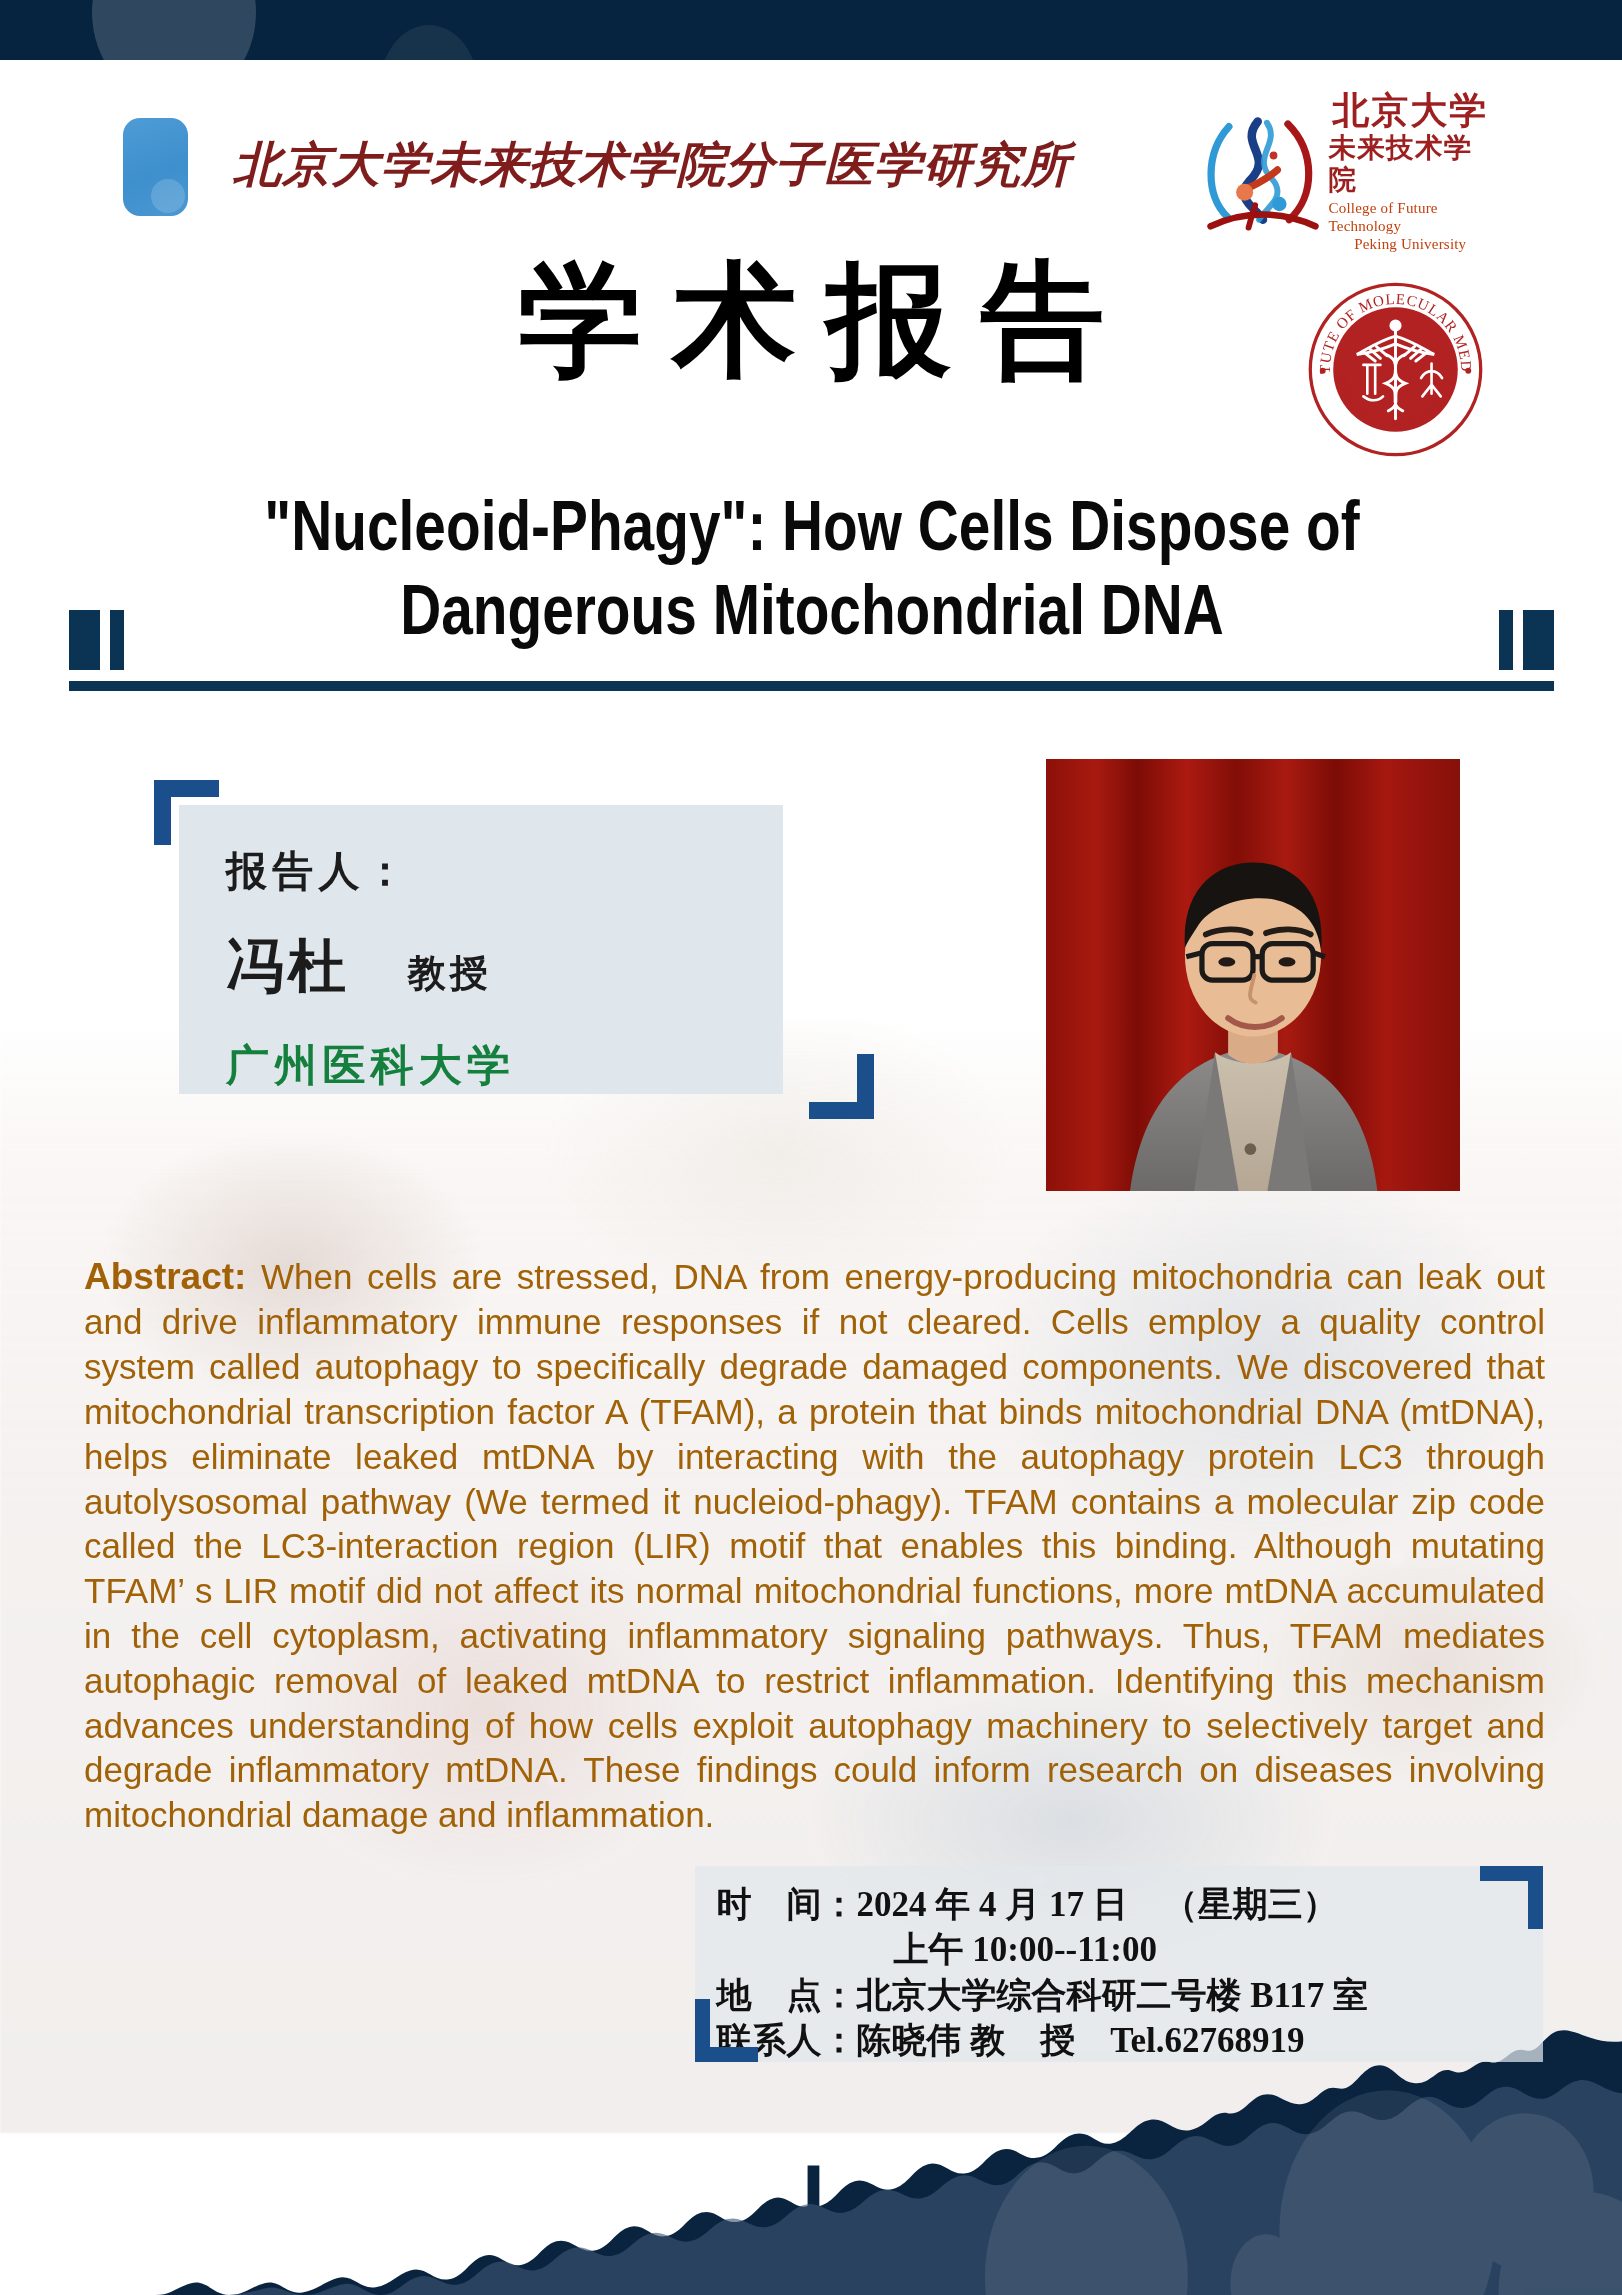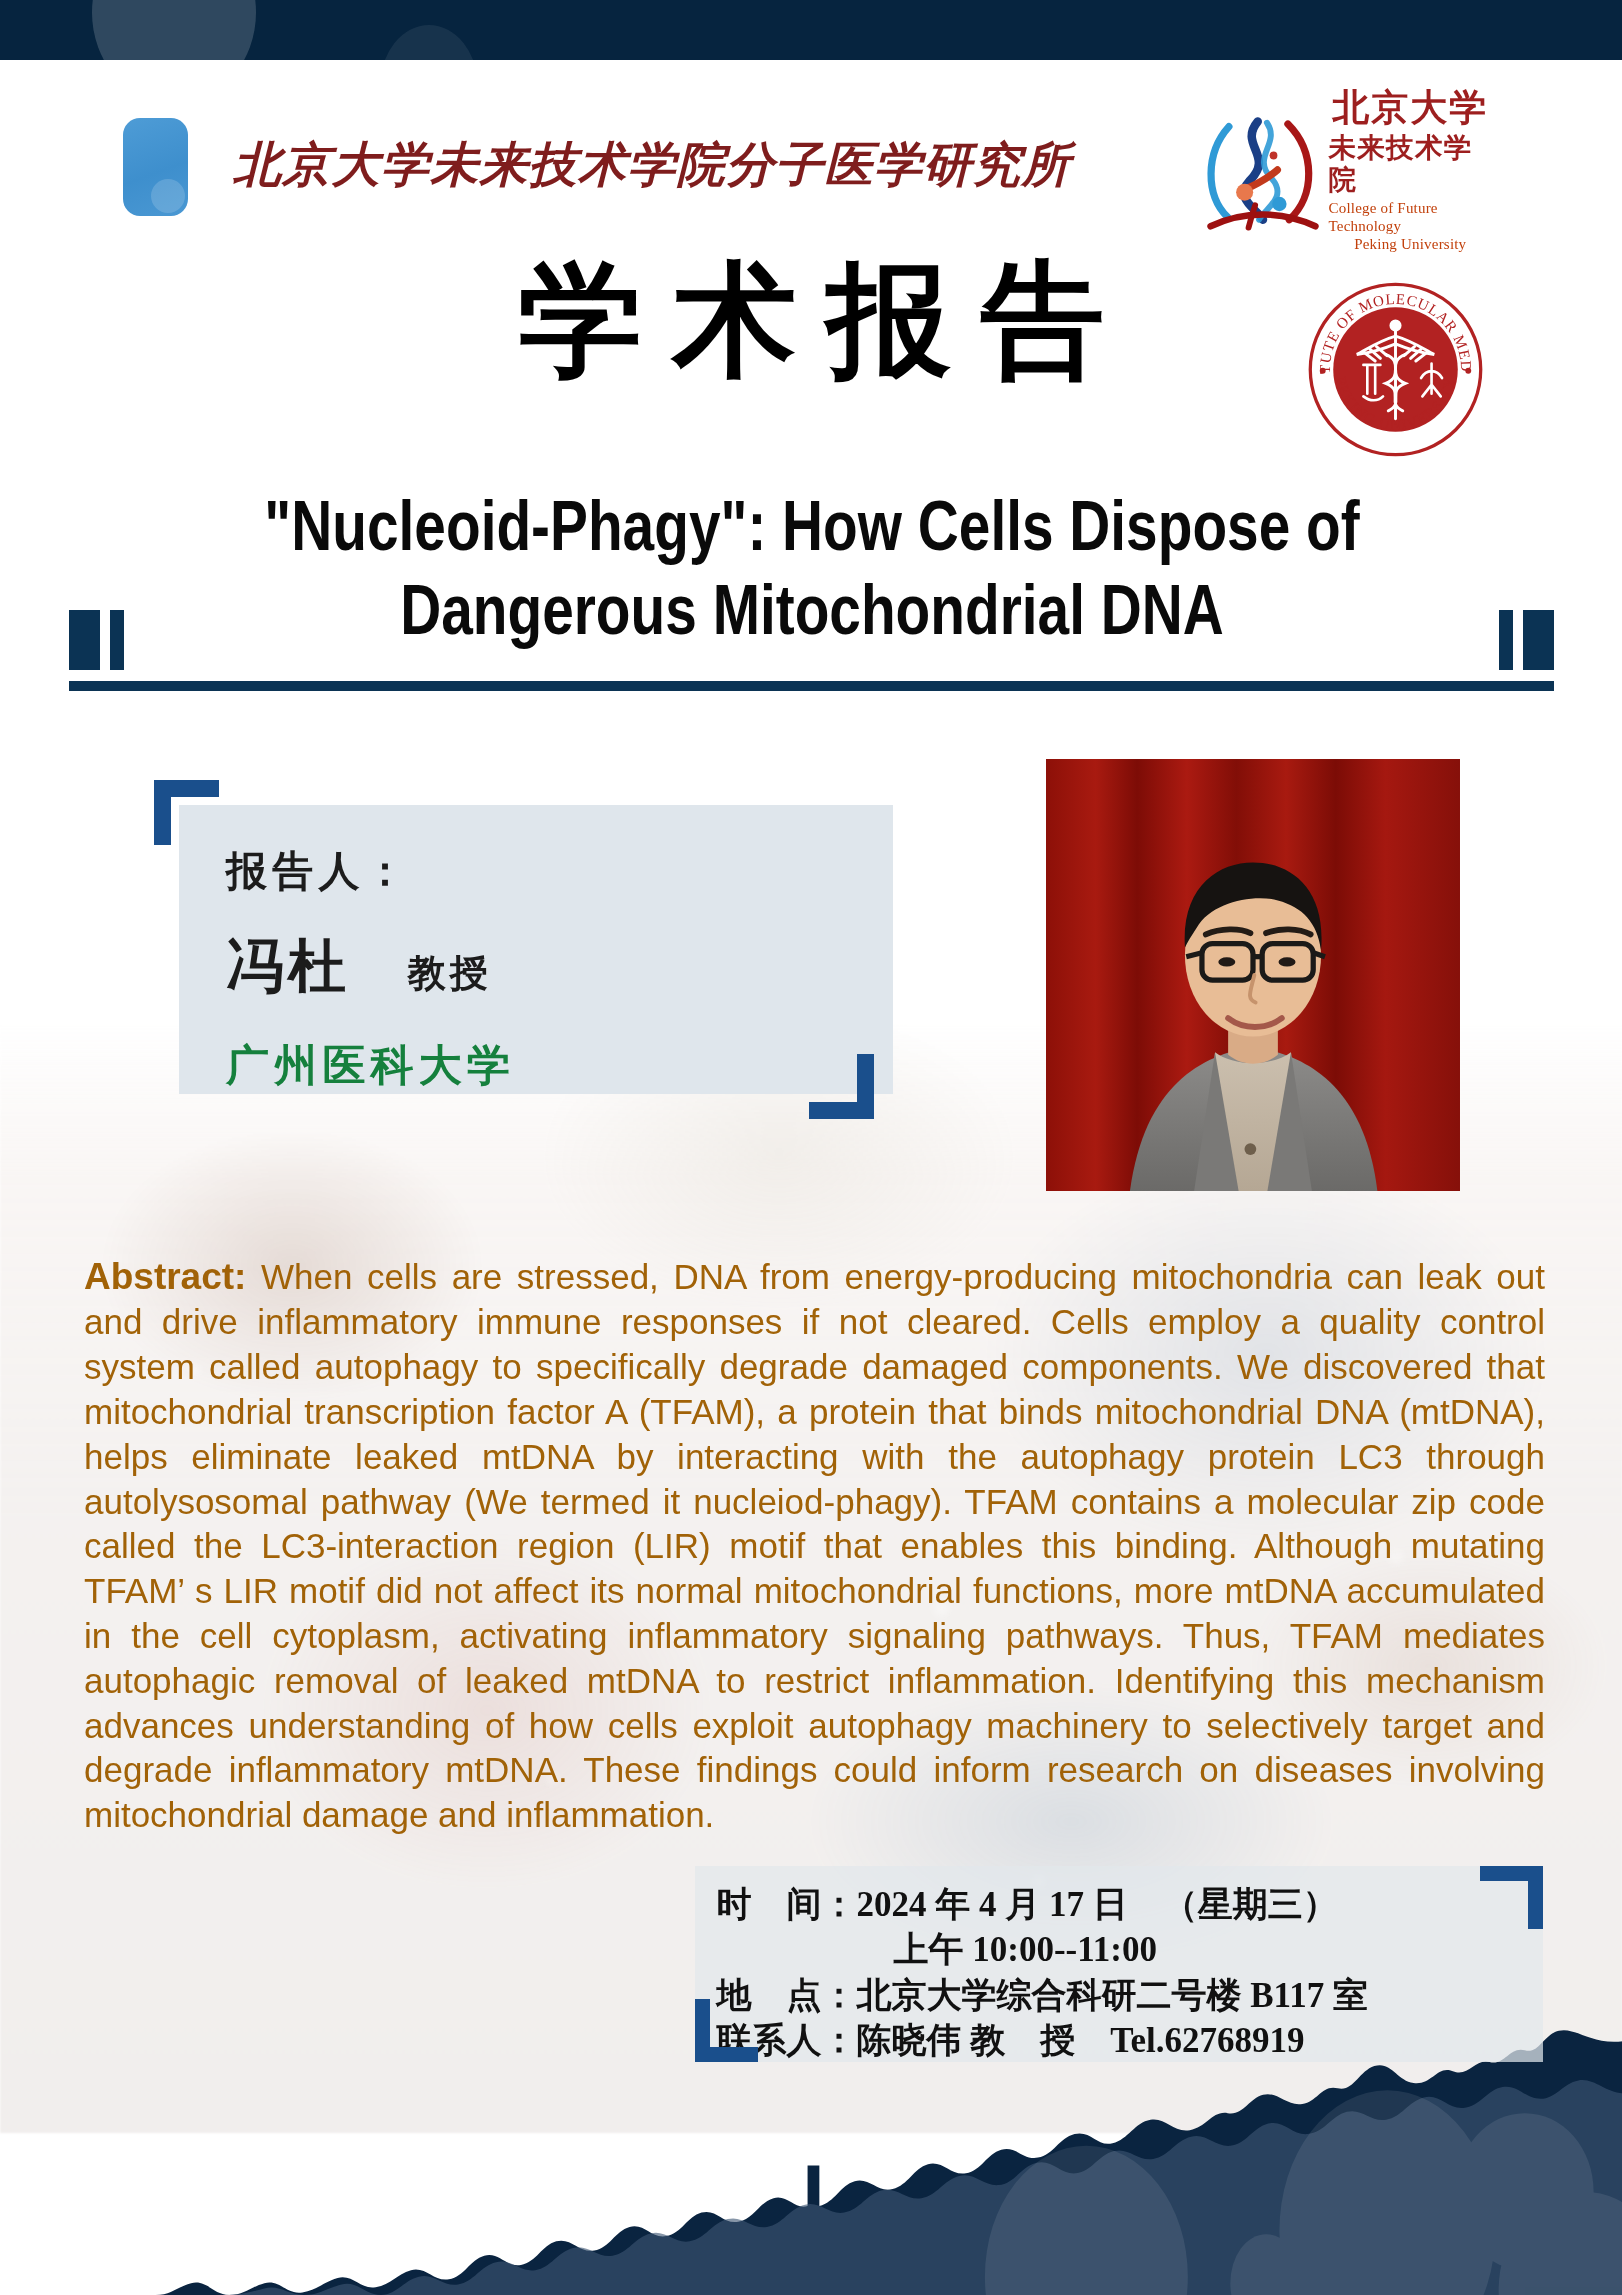--- a/index.html
+++ b/index.html
@@ -116,21 +116,21 @@
     z-index: 10;
     display: flex;
     align-items: center;
   }
   .cft-logo .mark { width: 118px; height: 131px; flex: 0 0 118px; }
   .cft-logo .wordmark {
     margin-left: 6.5px;
     display: flex; flex-direction: column; align-items: center;
   }
   .cft-logo .cn-top {
-    font-family: Liberation Mono, monospace;
+    font-family: Liberation Serif, serif;
     font-size: 37px; font-weight: 700; color: #9d1f1f;
     letter-spacing: 2px; line-height: 1.02; text-align: right;
   }
   .cft-logo .cn-bot {
     font-family: "Liberation Serif", "DejaVu Serif", serif;
     font-size: 27.5px; font-weight: 700; color: #9d1f1f;
     letter-spacing: 1.3px; line-height: 1.15; margin-top: 2px;
   }
   .cft-logo .en1, .cft-logo .en2 {
     font-family: "Liberation Serif", "DejaVu Serif", serif;
@@ -185,21 +185,21 @@
   .blk.l1 { left: 69px; top: 7.9px; width: 31px; height: 60px; }
   .blk.l2 { left: 110px; top: 7.9px; width: 14.4px; height: 60px; }
   .blk.r1 { right: 69px; top: 7.9px; width: 31px; height: 60px; }
   .blk.r2 { right: 110px; top: 7.9px; width: 14.4px; height: 60px; }
   .divider-bar { position: absolute; left: 69px; right: 69px; top: 79px; height: 9.8px; background: #0b3354; }
 
   
   .speaker-block { position: absolute; left: 154px; top: 780px; width: 720px; height: 314px; z-index: 10; }
   .speaker-card {
     position: absolute; left: 25px; top: 25px;
-    width: 714px; height: 289px;
+    width: 604px; height: 289px;
     background: #dfe6ec;
     padding: 39px 0 0 47px;
   }
   .corner-tl {
     position: absolute; left: 0; top: 0;
     width: 65px; height: 65px;
     border-left: 17px solid #1a4f8c;
     border-top: 17px solid #1a4f8c;
   }
   .corner-br {

